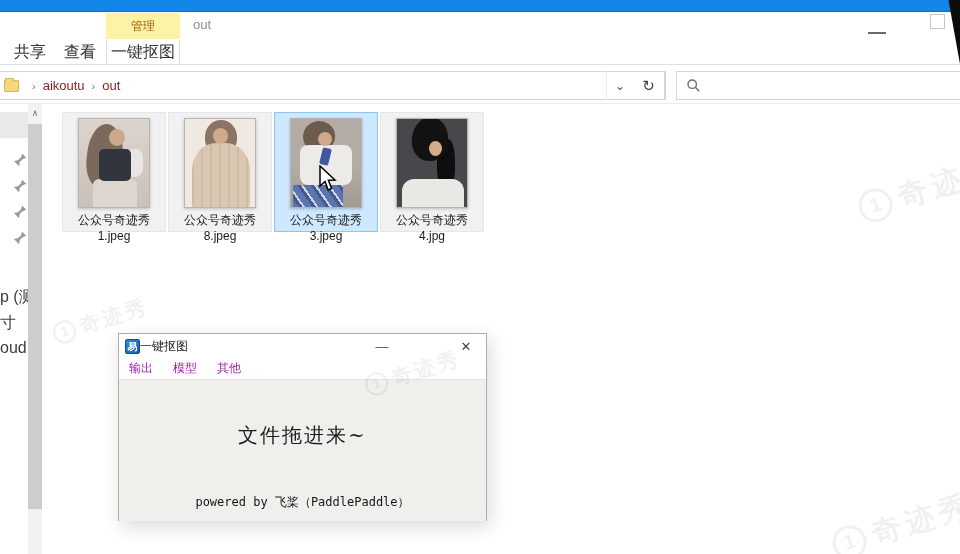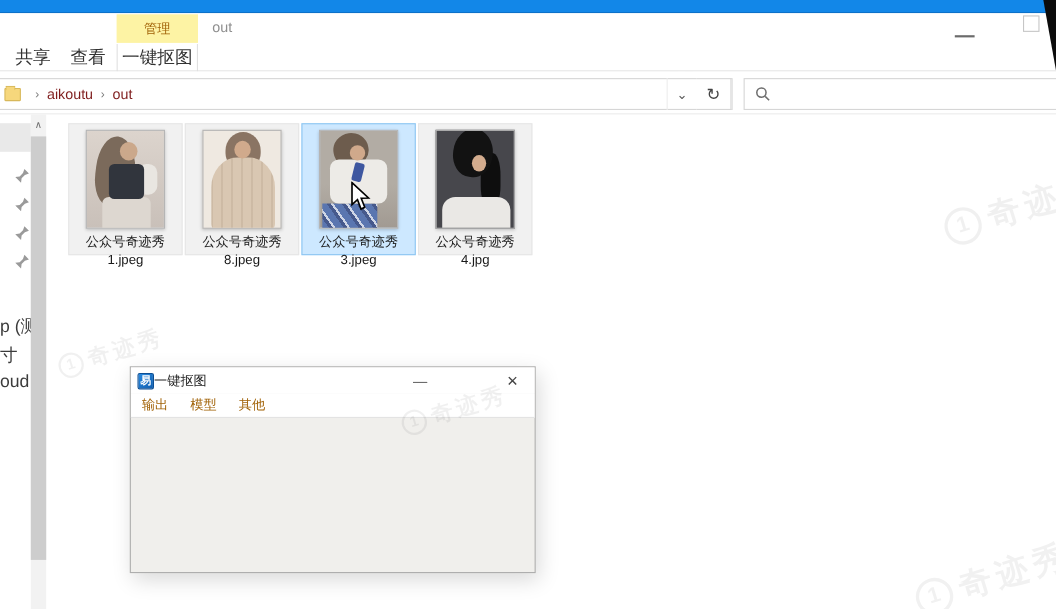--- a/index.html
+++ b/index.html
@@ -89,21 +89,21 @@
   
   .dialog { position:absolute; left:118px; top:333px; width:369px; height:188px; background:#f0efec;
             border:1px solid #aeaeae; box-shadow:3px 6px 18px rgba(0,0,0,.15); z-index:40; }
   .dlg-titlebar { position:absolute; left:0; top:0; width:100%; height:24px; background:#fff; display:flex; align-items:center; }
   .dlg-icon { width:15px; height:15px; margin-left:6px; background:linear-gradient(135deg,#2a8ae0,#0f5eb0); border:1px solid #0c4e93; border-radius:2px;
               color:#fff; font-size:10px; line-height:14px; text-align:center; font-weight:bold; }
   .dlg-title { font-size:12px; color:#222; margin-left:0; }
   .dlg-min { position:absolute; left:250px; top:0; width:26px; height:24px; display:flex; align-items:center; justify-content:center; color:#555; font-size:13px; }
   .dlg-close { position:absolute; left:334px; top:0; width:26px; height:24px; display:flex; align-items:center; justify-content:center; color:#444; font-size:13px; }
   .dlg-menubar { position:absolute; left:0; top:24px; width:100%; height:22px; background:#fff; border-bottom:1px solid #e3e3e3; display:flex; align-items:center; }
-  .dlg-menu-item { font-size:12px; color:#a16207; padding:0 10px; cursor:default; }
+  .dlg-menu-item { font-size:12px; color:#a21caf; padding:0 10px; cursor:default; }
   .dlg-content { position:absolute; left:0; top:46px; width:100%; height:141px; background:#f0efec; }
   .drop-hint { position:absolute; left:0; top:42px; width:100%; text-align:center;
                font-family:"DejaVu Serif", serif; font-size:20px; color:#1c1c1c; letter-spacing:2px; }
   .dlg-footer { position:absolute; left:0; top:114px; width:100%; text-align:center;
                 font-family:"DejaVu Sans Mono", monospace; font-size:12px; color:#161616; }
 
   
   .wm { position:absolute; display:flex; align-items:center; gap:7px; opacity:.055; transform:rotate(-17deg); color:#000; pointer-events:none; }
   .wm .circ { width:34px; height:34px; border:3px solid #000; border-radius:50%; display:flex; align-items:center; justify-content:center;
               font-size:20px; font-weight:bold; }
@@ -253,13 +253,17 @@
     <div class="dlg-icon">易</div>
     <div class="dlg-title">一键抠图</div>
     <div class="dlg-min">—</div>
     <div class="dlg-close">✕</div>
   </div>
   <div class="dlg-menubar">
     <span class="dlg-menu-item">输出</span>
     <span class="dlg-menu-item">模型</span>
     <span class="dlg-menu-item">其他</span>
   </div>
+  <div class="dlg-content">
+    <div class="drop-hint">文件拖进来~</div>
+    <div class="dlg-footer">powered by 飞桨（PaddlePaddle）</div>
+  </div>
 </div>
 
 </body></html>

